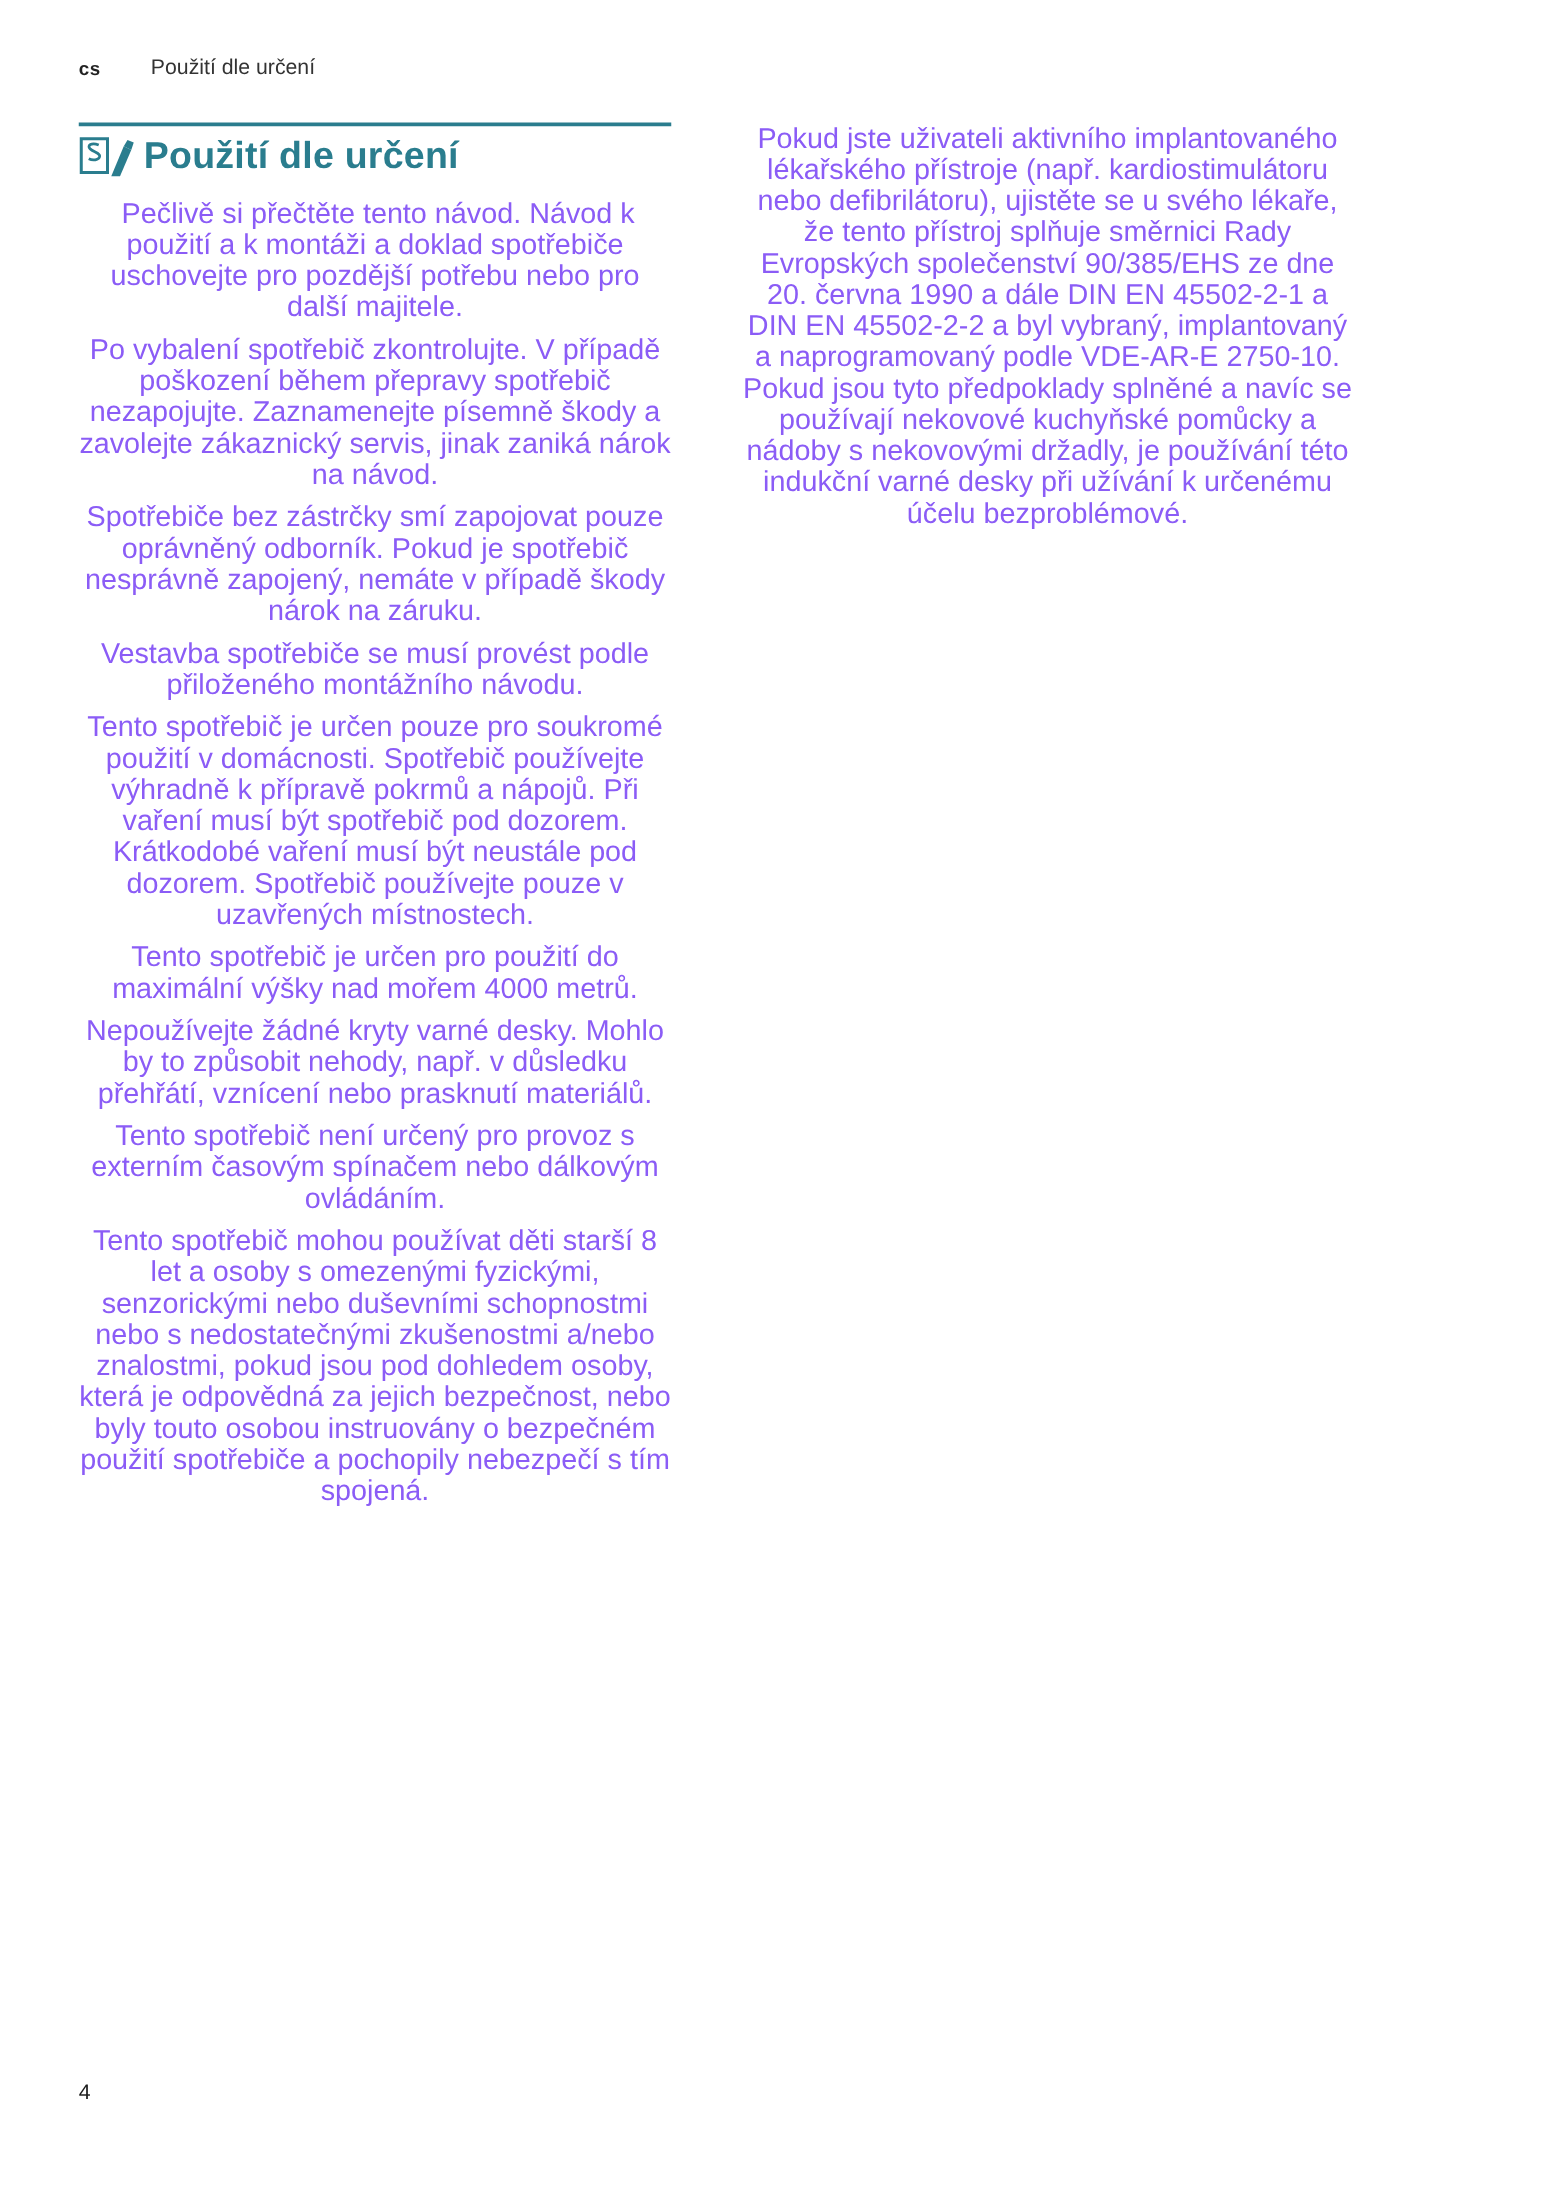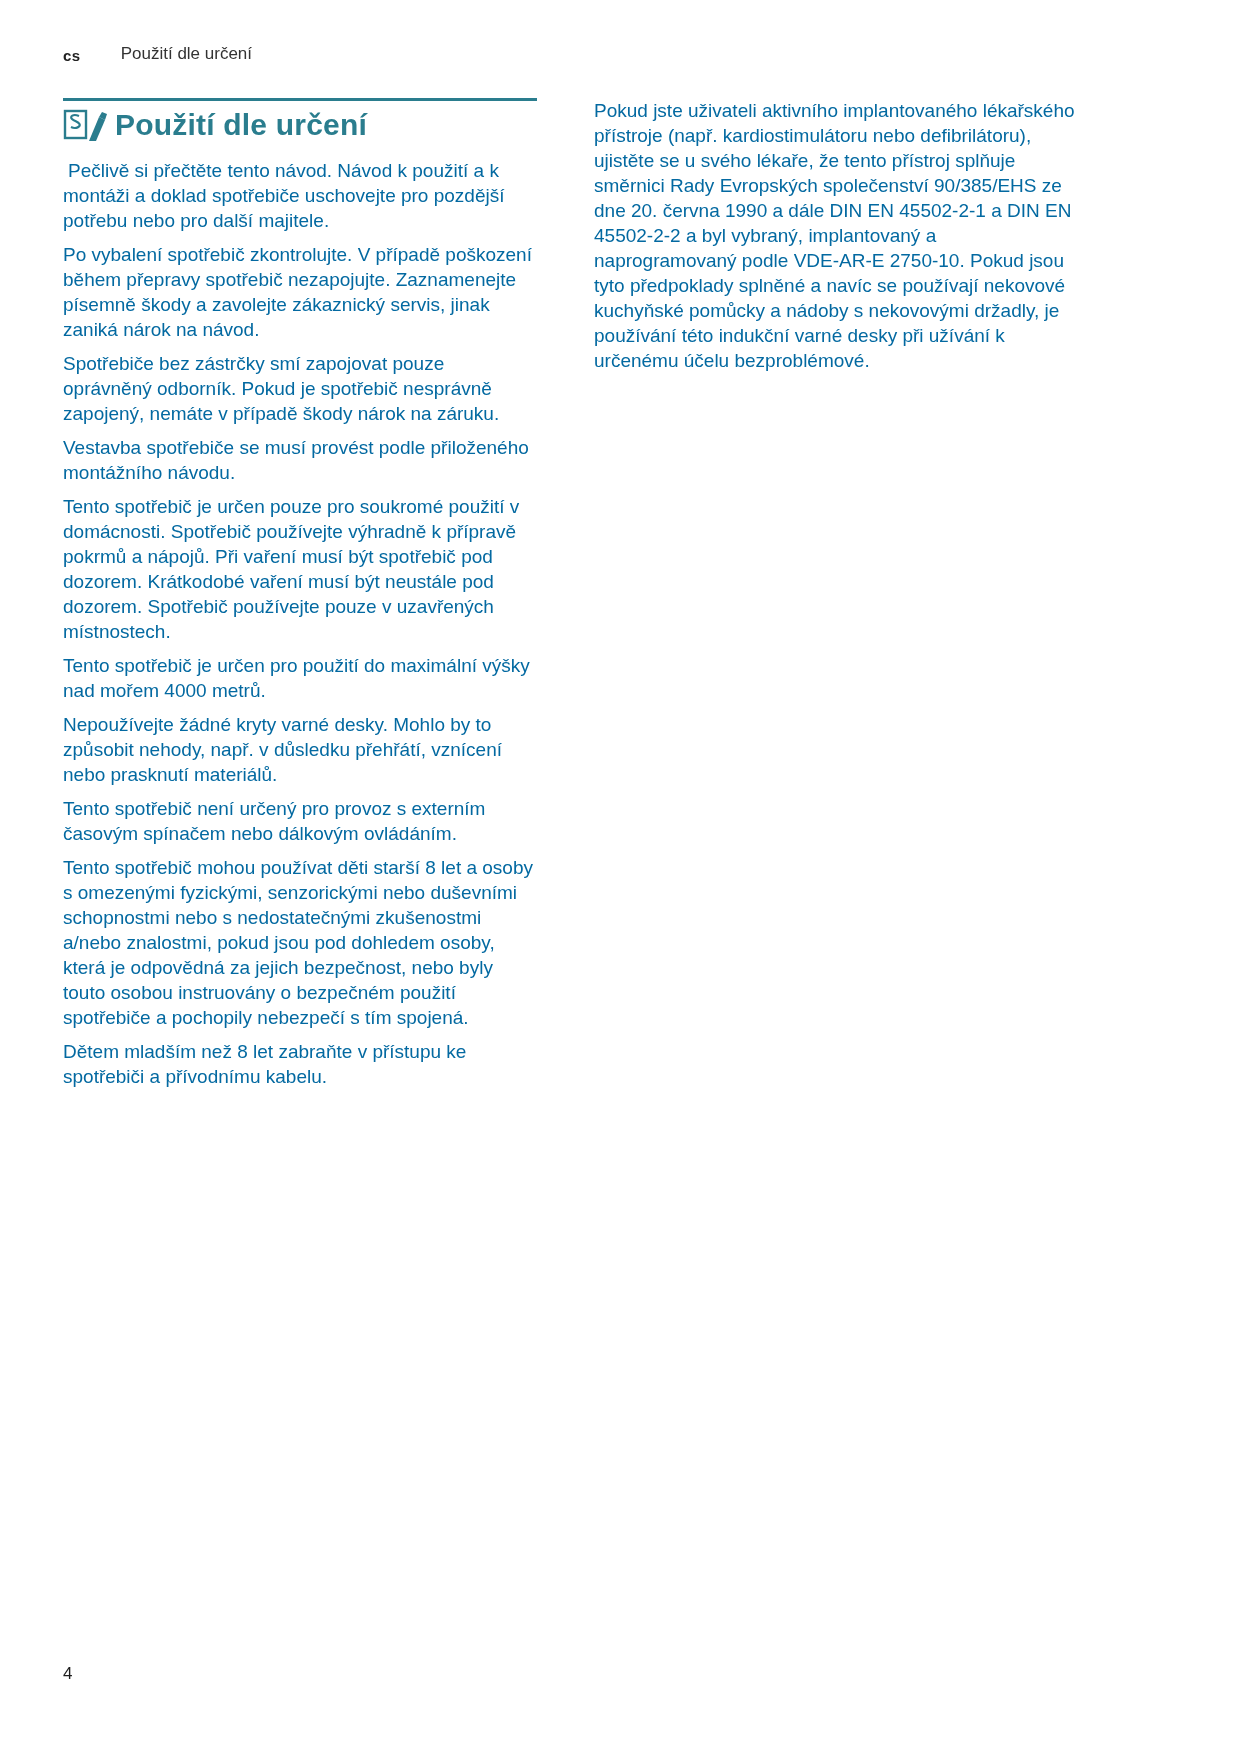--- a/index.html
+++ b/index.html
@@ -53,25 +53,25 @@
   }
   .section-title {
     font-size:30px;
     line-height:34px;
     font-weight:bold;
     color:#2a7d8e;
     letter-spacing:0.2px;
   }
   .icon-wrap { flex:0 0 auto; display:flex; align-items:center; }
   p.body-par {
-    font-size:19px;
+    font-size:23px;
     line-height:25px;
     margin-bottom:9px;
-    color:#0369a1;
-    text-align:left;
+    color:#8b5cf6;
+    text-align:center;
   }
   p.body-par.first { text-indent:5px; }
   .col-right p.body-par { margin-top:0; }
   .pagenum {
     position:absolute;
     left:63px;
     top:1664px;
     font-size:17px;
     color:#1c1c1c;
   }
@@ -108,21 +108,20 @@
 
       <p class="body-par first">Pečlivě si přečtěte tento návod. Návod k použití a k montáži a doklad spotřebiče uschovejte pro pozdější potřebu nebo pro další majitele.</p>
       <p class="body-par">Po vybalení spotřebič zkontrolujte. V případě poškození během přepravy spotřebič nezapojujte. Zaznamenejte písemně škody a zavolejte zákaznický servis, jinak zaniká nárok na návod.</p>
       <p class="body-par">Spotřebiče bez zástrčky smí zapojovat pouze oprávněný odborník. Pokud je spotřebič nesprávně zapojený, nemáte v případě škody nárok na záruku.</p>
       <p class="body-par">Vestavba spotřebiče se musí provést podle přiloženého montážního návodu.</p>
       <p class="body-par">Tento spotřebič je určen pouze pro soukromé použití v domácnosti. Spotřebič používejte výhradně k přípravě pokrmů a nápojů. Při vaření musí být spotřebič pod dozorem. Krátkodobé vaření musí být neustále pod dozorem. Spotřebič používejte pouze v uzavřených místnostech.</p>
       <p class="body-par">Tento spotřebič je určen pro použití do maximální výšky nad mořem 4000 metrů.</p>
       <p class="body-par">Nepoužívejte žádné kryty varné desky. Mohlo by to způsobit nehody, např. v důsledku přehřátí, vznícení nebo prasknutí materiálů.</p>
       <p class="body-par">Tento spotřebič není určený pro provoz s externím časovým spínačem nebo dálkovým ovládáním.</p>
       <p class="body-par">Tento spotřebič mohou používat děti starší 8 let a osoby s omezenými fyzickými, senzorickými nebo duševními schopnostmi nebo s nedostatečnými zkušenostmi a/nebo znalostmi, pokud jsou pod dohledem osoby, která je odpovědná za jejich bezpečnost, nebo byly touto osobou instruovány o bezpečném použití spotřebiče a pochopily nebezpečí s tím spojená.</p>
-      <p class="body-par">Dětem mladším než 8 let zabraňte v přístupu ke spotřebiči a přívodnímu kabelu.</p>
     </div>
 
     <div class="col-right">
       <p class="body-par">Pokud jste uživateli aktivního implantovaného lékařského přístroje (např. kardiostimulátoru nebo defibrilátoru), ujistěte se u svého lékaře, že tento přístroj splňuje směrnici Rady Evropských společenství 90/385/EHS ze dne 20. června 1990 a dále DIN EN 45502-2-1 a DIN EN 45502-2-2 a byl vybraný, implantovaný a naprogramovaný podle VDE-AR-E 2750-10. Pokud jsou tyto předpoklady splněné a navíc se používají nekovové kuchyňské pomůcky a nádoby s nekovovými držadly, je používání této indukční varné desky při užívání k určenému účelu bezproblémové.</p>
     </div>
 
   </div>
 
   <div class="pagenum">4</div>
 

